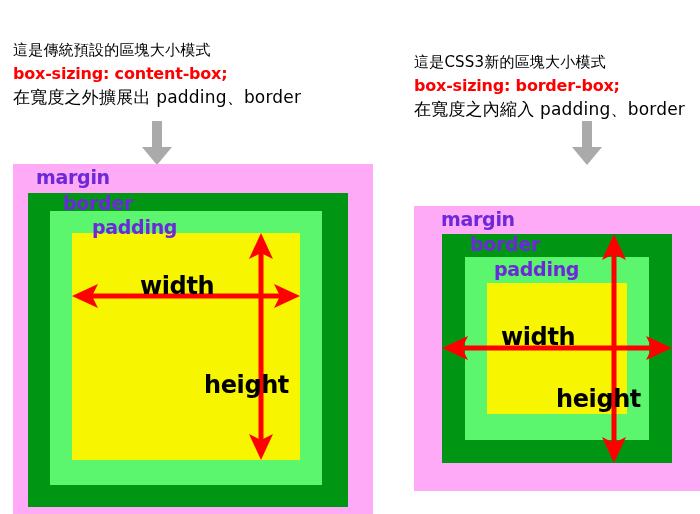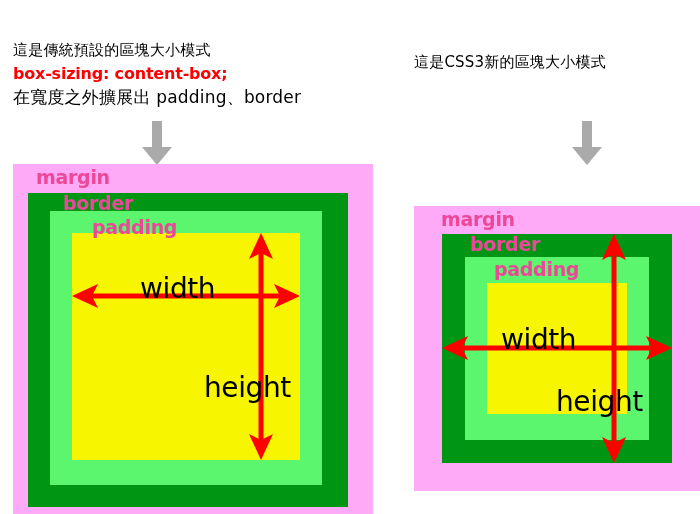--- a/index.html
+++ b/index.html
@@ -77,28 +77,28 @@
     position: absolute;
     background: #f7f500;
     box-sizing: border-box;
   }
 
   
   .layer-label {
     position: absolute;
     font-size: 19px;
     font-weight: bold;
-    color: #ec4899;
+    color: #6d28d9;
     white-space: nowrap;
     letter-spacing: -0.3px;
   }
   .dim-label {
     position: absolute;
-    font-size: 28px;
-    font-weight: normal;
+    font-size: 24px;
+    font-weight: bold;
     color: #000000;
     white-space: nowrap;
     letter-spacing: -0.4px;
   }
 
   
   #diagram-left .margin-box  { left: 13px;  top: 144px; width: 360px; height: 370px; }
   #diagram-left .border-box  { left: 28px;  top: 173px; width: 320px; height: 314px; }
   #diagram-left .padding-box { left: 50px;  top: 191px; width: 272px; height: 274px; }
   #diagram-left .content-box { left: 72px;  top: 213px; width: 228px; height: 227px; }
@@ -131,20 +131,22 @@
 <div class="stage">
 
   <div class="caption" id="caption-left">
     <div class="line1">這是傳統預設的區塊大小模式</div>
     <div class="line2">box-sizing: content-box;</div>
     <div class="line3">在寬度之外擴展出 padding、border</div>
   </div>
 
   <div class="caption" id="caption-right">
     <div class="line1">這是CSS3新的區塊大小模式</div>
+    <div class="line2">box-sizing: border-box;</div>
+    <div class="line3">在寬度之內縮入 padding、border</div>
   </div>
 
   <svg class="gray-arrow" id="gray-arrow-left" viewBox="0 0 34 44">
     <polygon points="12,0 22,0 22,26 32,26 17,44 2,26 12,26" fill="#aaaaaa"></polygon>
   </svg>
 
   <svg class="gray-arrow" id="gray-arrow-right" viewBox="0 0 34 44">
     <polygon points="12,0 22,0 22,26 32,26 17,44 2,26 12,26" fill="#aaaaaa"></polygon>
   </svg>
 

